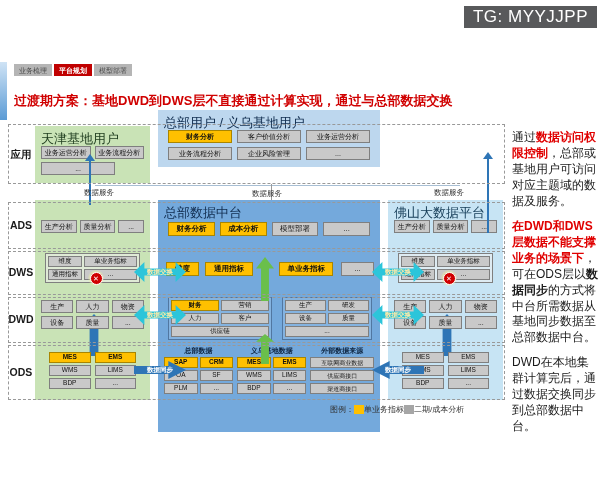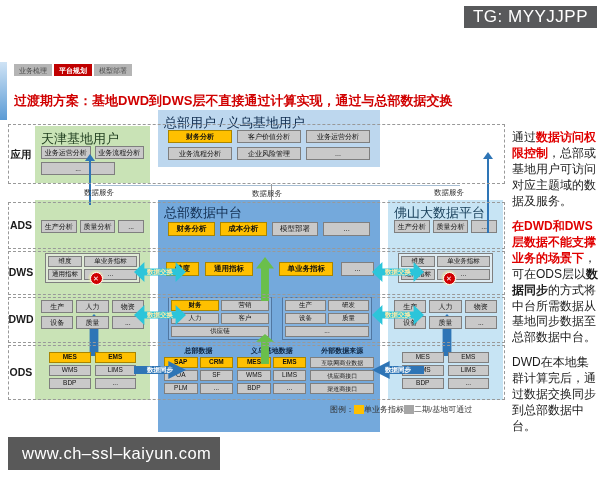--- a/index.html
+++ b/index.html
@@ -320,23 +320,22 @@
     </div>
   <div class="abs varrow v-green" style="left:256px;top:334px;width:18px;height:30px">
       <span>周期计算</span>
     </div>
 
   <div class="abs legend">
     <span>图例：</span>
     <span class="sw sw1"></span>
     <span>单业务指标</span>
     <span class="sw sw2"></span>
-    <span>二期/基地可通过</span>
+    <span>二期/成本分析</span>
   </div>
 
   <div class="abs sidebar">
     <p><span>通过</span><span class="red">数据访问权限控制</span><span>，总部或基地用户可访问对应主题域的数据及服务。</span></p>
     <p><span class="red">在DWD和DWS层数据不能支撑业务的场景下</span><span>，可在ODS层以</span><span class="bk">数据同步</span><span>的方式将中台所需数据从基地同步数据至总部数据中台。</span></p>
     <p><span>DWD在本地集群计算完后，通过数据交换同步到总部数据中台。</span></p>
   </div>
 
-  <div class="abs footer">www.ch–ssl–kaiyun.com</div>
 </div>
 
 </body></html>

